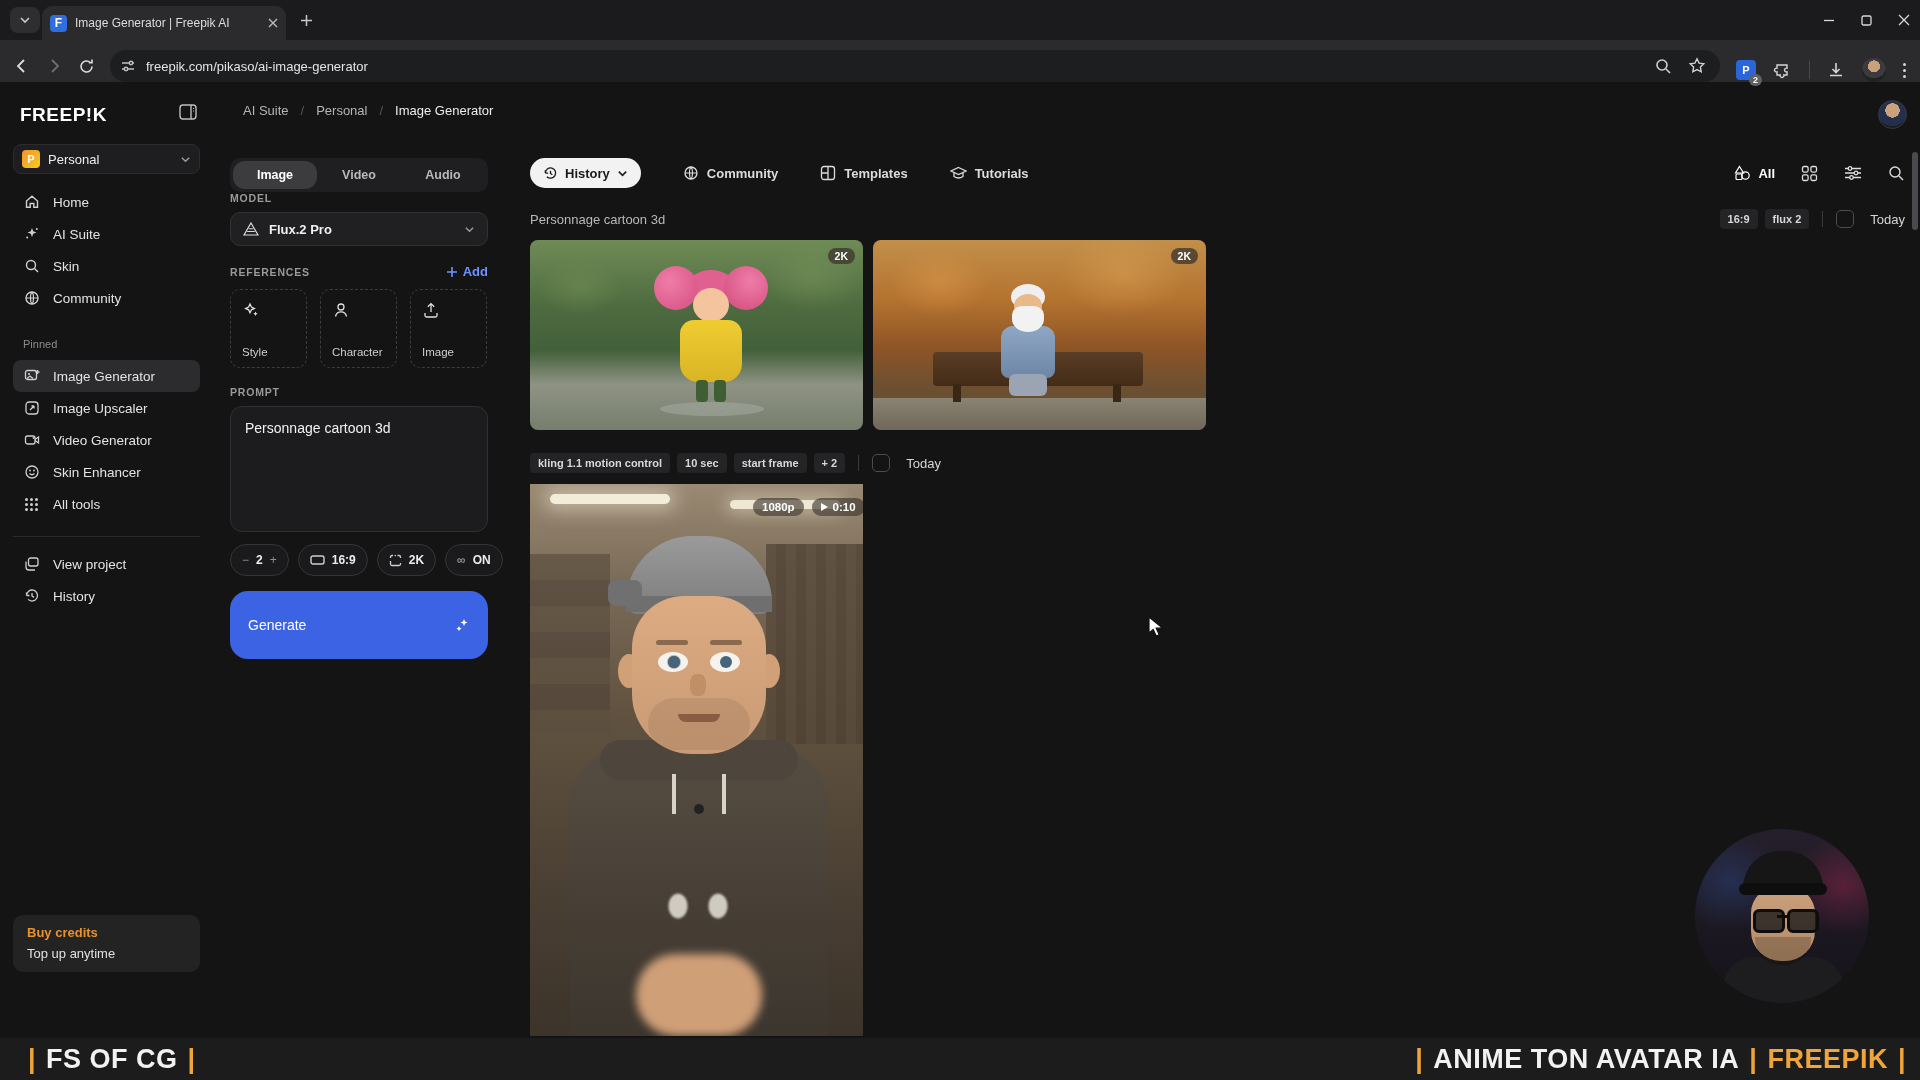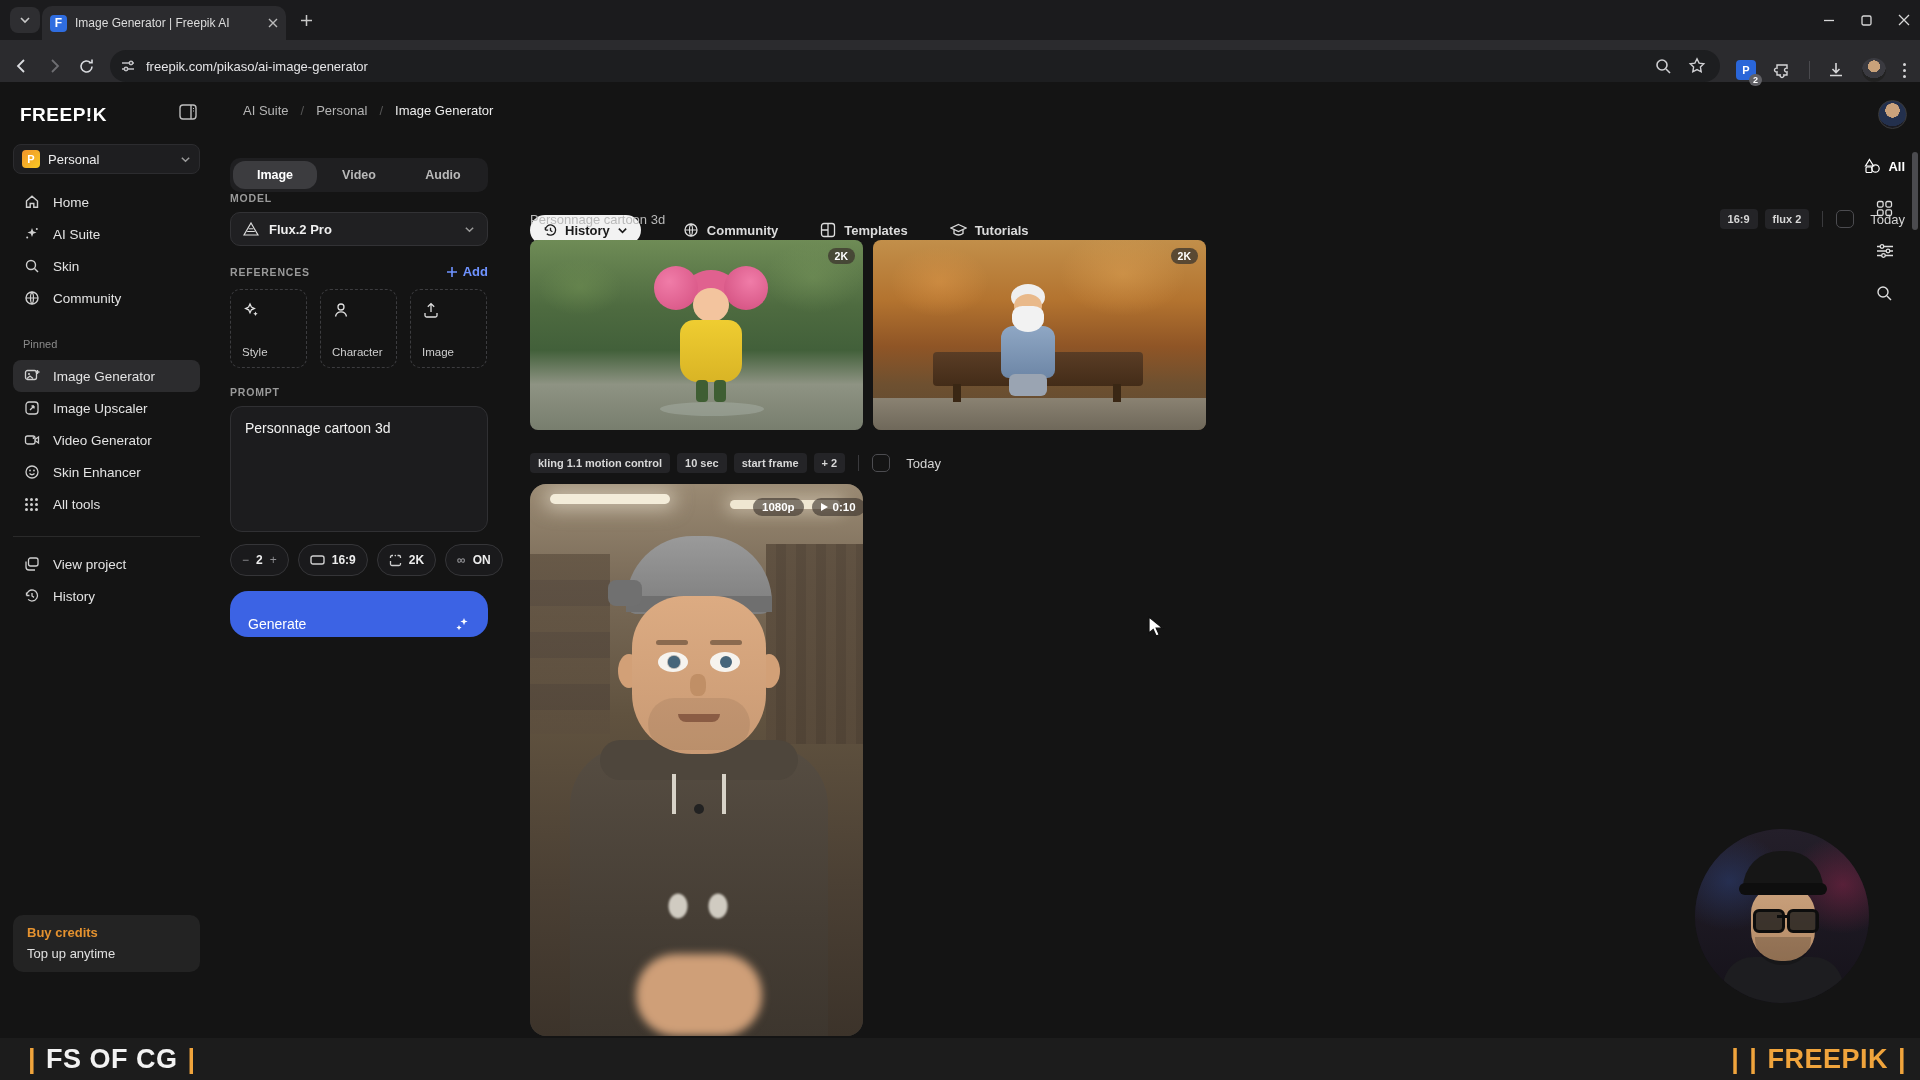--- a/index.html
+++ b/index.html
@@ -69,42 +69,42 @@
   .refs-head{margin-top:18px;display:flex;align-items:center;justify-content:space-between;}
   .addlink{display:flex;align-items:center;gap:5px;color:#6f93ff;font-size:13px;font-weight:700;}
   .refcards{margin-top:10px;display:flex;gap:13px;}
   .refcard{width:77px;height:79px;border:1.5px dashed #3c3c3f;border-radius:10px;position:relative;box-sizing:border-box;}
   .refcard .ricon{position:absolute;left:11px;top:11px;color:#e0e0e0;}
   .refcard .rlabel{position:absolute;left:11px;bottom:9px;font-size:11.5px;color:#cfcfcf;}
   .promptbox{margin-top:8px;height:126px;background:#1c1c1e;border:1px solid #303033;border-radius:12px;padding:13px 14px;box-sizing:border-box;font-size:14px;color:#f2f2f2;}
   .pillrow{margin-top:12px;display:flex;gap:9px;}
   .pill{height:32px;border:1px solid #353538;border-radius:16px;background:#1a1a1c;display:flex;align-items:center;justify-content:center;gap:7px;padding:0 11px;font-size:12px;font-weight:700;color:#ededed;box-sizing:border-box;}
   .pill .mut{color:#8e8e92;font-weight:400;}
-  .genbtn{margin-top:15px;height:36px;background:#3c63e4;border-radius:18px;display:flex;align-items:flex-end;padding:5px 18px;color:#fff;font-size:14px;font-weight:500;justify-content:space-between;}
+  .genbtn{margin-top:15px;height:36px;background:#3c63e4;border-radius:18px;display:flex;align-items:center;padding:16px 18px;color:#fff;font-size:14px;font-weight:500;justify-content:space-between;}
 
   
   .hist-toolbar{left:530px;top:158px;width:1375px;display:flex;align-items:center;}
   .hpill{height:30px;background:#f2f2f2;color:#1a1a1a;border-radius:15px;display:flex;align-items:center;gap:7px;padding:0 13px;font-size:13px;font-weight:700;}
   .tb-item{display:flex;align-items:center;gap:8px;color:#dcdcdc;font-size:13px;font-weight:700;margin-left:42px;}
-  .tb-right{margin-left:auto;display:flex;align-items:center;gap:26px;color:#dedede;flex-direction:column;}
+  .tb-right{margin-left:auto;display:flex;align-items:center;gap:26px;color:#dedede;}
   .tb-all{display:flex;align-items:center;gap:7px;font-size:13px;font-weight:700;color:#fff;}
   .hrow-head{display:flex;align-items:center;height:22px;}
   .hrow-title{font-size:13px;color:#b9b9b9;flex:1;}
   .tagbar{display:flex;align-items:center;gap:7px;}
   .tag{height:20px;background:#242427;border-radius:4px;display:flex;align-items:center;padding:0 8px;font-size:11px;font-weight:700;color:#d8d8d8;}
   .tagdiv{width:1px;height:16px;background:#3a3a3d;margin:0 6px;}
   .chk{width:18px;height:18px;border:1.5px solid #4c4c50;border-radius:5px;box-sizing:border-box;}
   .date{font-size:13px;color:#d5d5d5;margin-left:9px;}
   .row1{left:530px;top:208px;width:1375px;}
   .thumbs{margin-top:10px;display:flex;gap:10px;}
   .thumb{position:relative;border-radius:8px;overflow:hidden;background:#222;}
   .t-190{width:333px;height:190px;}
   .kbadge{position:absolute;right:8px;top:8px;background:rgba(62,55,46,.78);color:#fff;border-radius:9px;padding:2px 7px;font-size:10.5px;font-weight:700;}
   .row2{left:530px;top:452px;width:1375px;}
-  .vthumb{position:relative;width:333px;height:552px;border-radius:16px;overflow:hidden;margin-top:10px;background:#333;}
+  .vthumb{position:relative;width:333px;height:552px;border-radius:0;overflow:hidden;margin-top:10px;background:#333;}
   .vbadges{position:absolute;left:223px;top:14px;display:flex;gap:8px;z-index:5;}
   .vbadge{background:rgba(58,50,44,.62);color:#fff;border-radius:11px;padding:3px 9px;font-size:11.5px;font-weight:700;display:flex;align-items:center;gap:5px;}
   .playtri{width:0;height:0;border-left:7px solid #fff;border-top:4.5px solid transparent;border-bottom:4.5px solid transparent;}
   .scrollthumb{right:2px;top:152px;width:6px;height:78px;background:#4b4b4f;border-radius:3px;}
 
   
   .art{position:absolute;inset:0;}
   .a{position:absolute;}
   
   .g-bg{inset:0;background:
@@ -726,20 +726,21 @@
   </div>
 
   <div class="abs banner">
     <div class="left">
       <span class="orange">|</span>
       <span>FS OF CG</span>
       <span class="orange">|</span>
     </div>
     <div class="right">
       <span class="orange">|</span>
+      <span>ANIME TON AVATAR IA</span>
       <span class="orange">|</span>
       <span class="orange">FREEPIK</span>
       <span class="orange">|</span>
     </div>
   </div>
 
   <svg class="abs cursor" width="20" height="22" viewBox="0 0 20 22">
     <path d="M1 1l0 16 4.2-3.6 3 6.6 3-1.3-3-6.5 6.3-.1z" fill="#fff" stroke="#111" stroke-width="1.2"></path>
   </svg>
 

